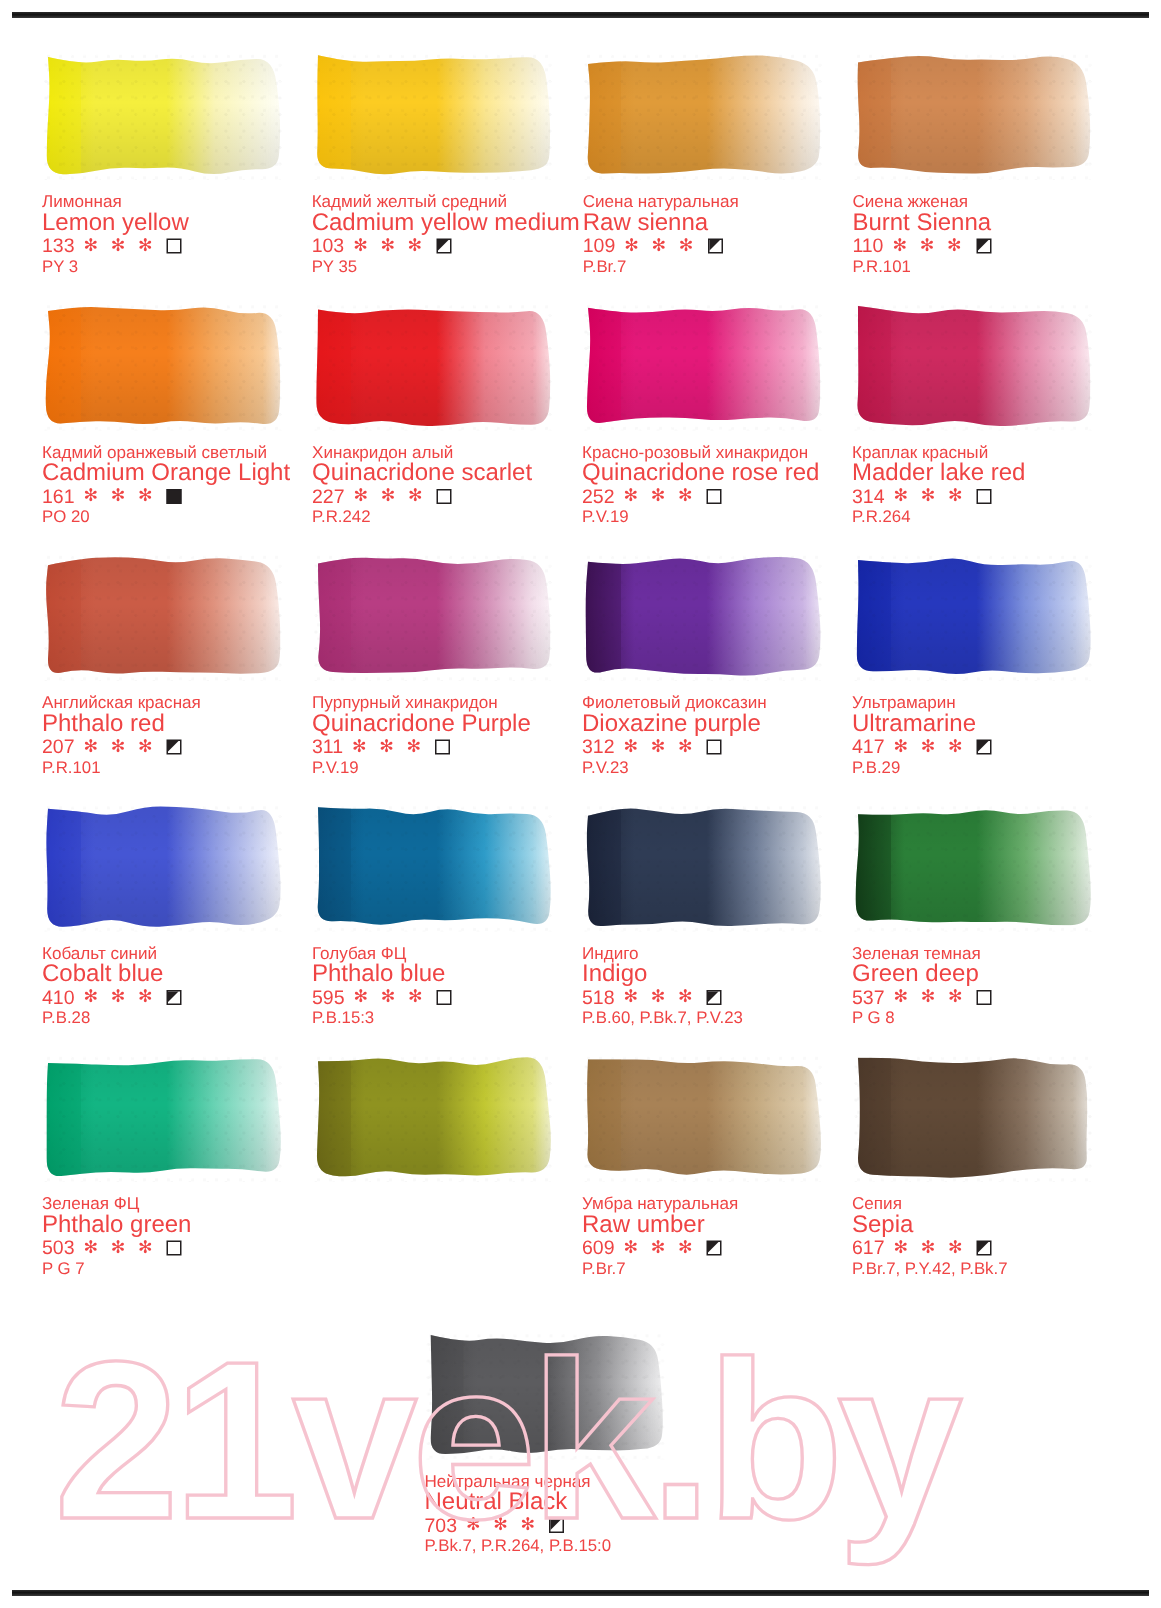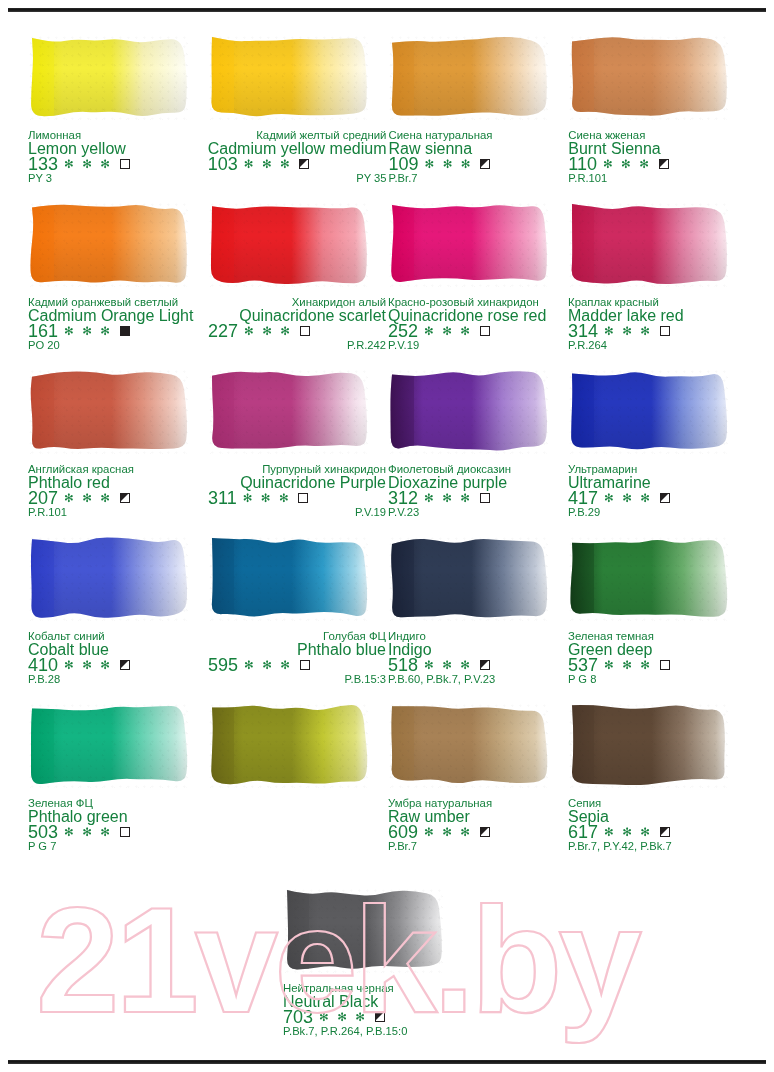--- a/index.html
+++ b/index.html
@@ -66,21 +66,21 @@
   .row {
     display: flex;
     height: 167px;
   }
   .cell {
     width: 186px;
     margin-right: 0;
     position: relative;
   }
   .cell.c0 { margin-left: 0px; }
-  .cell.c1 { margin-left: 2px; text-align: right; }
+  .cell.c1 { margin-left: 2px; }
   .cell.c2 { margin-left: 2px; }
   .cell.c3 { margin-left: 2px; }
 
   
   .blob-wrap {
     width: 160px;
     height: 86px;
     position: relative;
   }
   .blob-wrap svg { display:block; }
@@ -95,41 +95,41 @@
       radial-gradient(circle at 84% 75%, rgba(255,255,255,.4) 0 1px, transparent 1.2px),
       radial-gradient(circle at 22% 85%, rgba(0,0,0,.10) 0 1px, transparent 1.2px),
       radial-gradient(circle at 55% 40%, rgba(0,0,0,.08) 0 1px, transparent 1.2px);
     background-size: 9px 8px, 11px 10px, 13px 9px, 10px 12px, 12px 11px, 8px 9px;
     mix-blend-mode: multiply;
   }
 
   
   .label {
     margin-top: 8px;
-    color: #15803d;
+    color: #ef4444;
   }
   .name-ru {
     font-size: 11.4px;
     line-height: 14.2px;
     white-space: nowrap;
   }
   .name-en {
     font-size: 16px;
     line-height: 14.2px;
     white-space: nowrap;
   }
   .code-line {
     display: flex;
     align-items: center;
     line-height: 14.2px;
     height: 15px;
     margin-top: 0px;
   }
   .code-num {
-    font-size: 18px;
+    font-size: 13px;
     letter-spacing: 0px;
   }
   .stars {
     margin-left: 6px;
     font-size: 11.6px;
     letter-spacing: 2.6px;
     white-space: nowrap;
   }
   .opacity-box {
     width: 10px;

